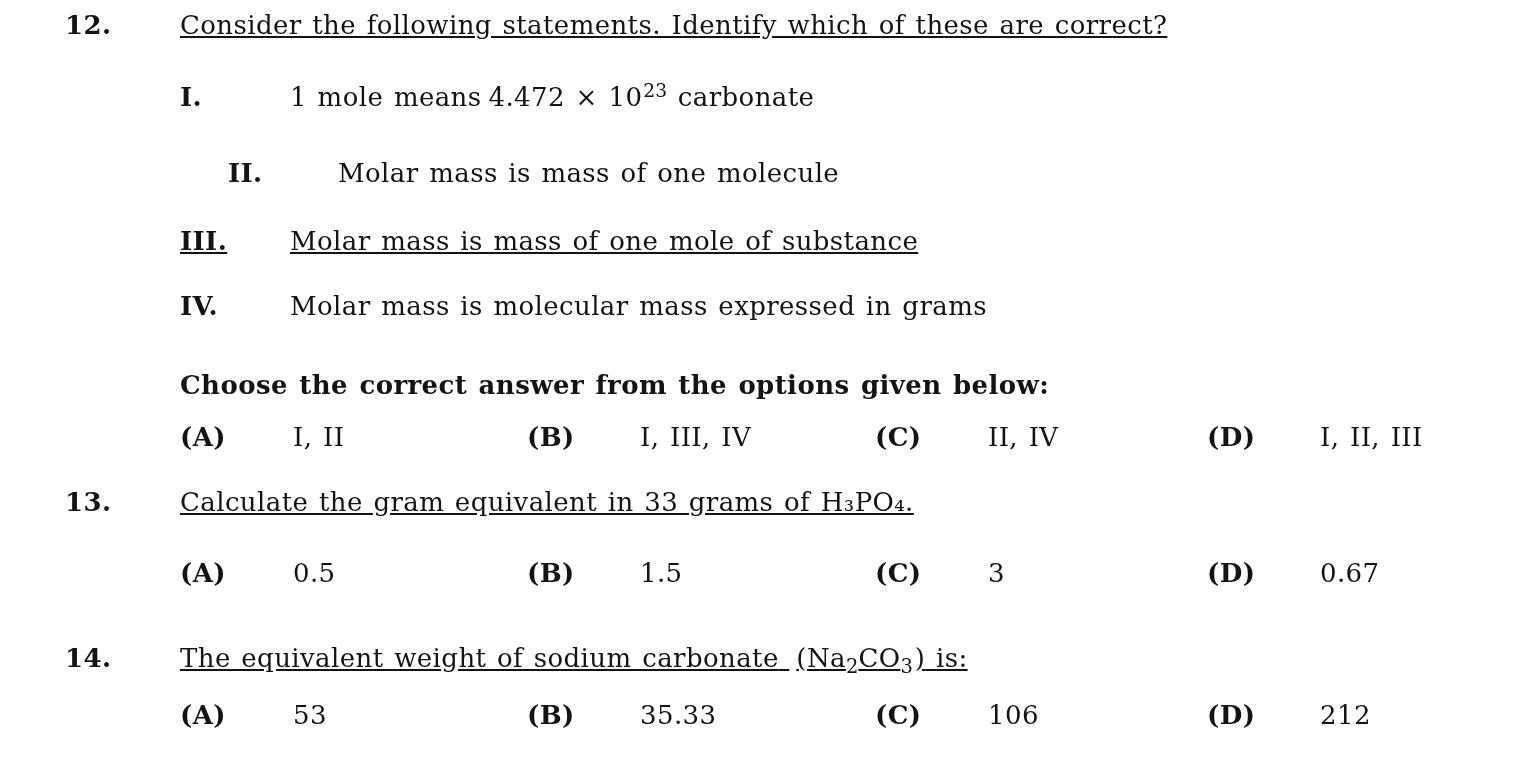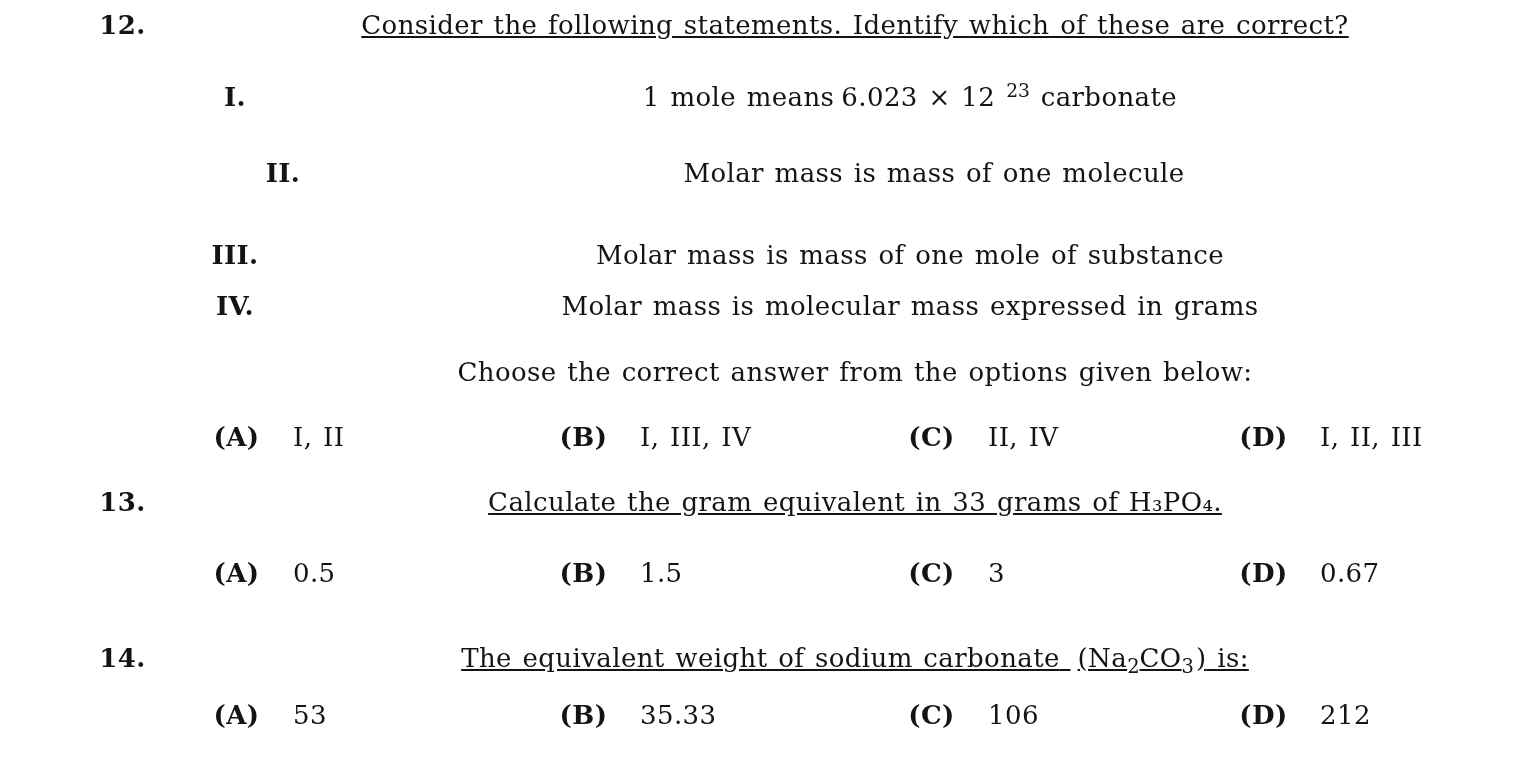--- a/index.html
+++ b/index.html
@@ -9,71 +9,70 @@
     width: 1540px;
     height: 764px;
     background: #ffffff;
     color: #141414;
     font-family: "DejaVu Serif", "Liberation Serif", serif;
     font-size: 26px;
     letter-spacing: 0.4px;
     word-spacing: 2px;
     line-height: 34px;
     overflow: hidden;
-    text-align: center;
   }
   .row { position: absolute; left: 65px; right: 10px; display: flex; }
   .num { width: 115px; font-weight: 700; flex: 0 0 auto; }
   .qtext { flex: 1; text-decoration: underline; }
   .srow { position: absolute; left: 180px; right: 10px; display: flex; }
   .slabel { width: 110px; font-weight: 700; flex: 0 0 auto; }
   .stext { flex: 1; }
   .orow { position: absolute; left: 180px; right: 0; display: flex; }
   .opt { display: flex; flex: 0 0 auto; }
   .opt-a { width: 347px; }
   .opt-b { width: 348px; }
   .opt-c { width: 332px; }
   .opt-d { flex: 1; }
   .olabel { width: 113px; font-weight: 700; flex: 0 0 auto; }
   .math { margin-left: 7px; }
-  .sup { font-size: 0.72em; position: relative; top: -0.5em; margin-left: 11px; letter-spacing: 0; }
+  .sup { font-size: 0.72em; position: relative; top: -0.5em; margin-left: 1px; letter-spacing: 0; }
   .sub { font-size: 0.75em; position: relative; top: 0.3em; letter-spacing: 0; }
   .aftersub { margin-left: 2px; }
 </style>
 </head>
 <body>
 
 <div class="page">
 
   <div class="row" style="top: 8px;">
     <div class="num">12.</div>
     <div class="qtext">Consider the following statements. Identify which of these are correct?</div>
   </div>
 
   <div class="srow" style="top: 80px;">
     <div class="slabel">I.</div>
-    <div class="stext"><span>1 mole means</span><span class="math">6.023 × 12</span><span class="sup">23</span> <span>carbonate</span></div>
+    <div class="stext"><span>1 mole means</span><span class="math">4.472 × 10</span><span class="sup">23</span> <span>carbonate</span></div>
   </div>
 
   <div class="srow" style="top: 156px; margin-left: 48px;">
     <div class="slabel">II.</div>
     <div class="stext">Molar mass is mass of one molecule</div>
   </div>
 
-  <div class="srow" style="top: 238px;">
+  <div class="srow" style="top: 224px; text-decoration: underline;">
     <div class="slabel">III.</div>
     <div class="stext">Molar mass is mass of one mole of substance</div>
   </div>
 
   <div class="srow" style="top: 289px;">
     <div class="slabel">IV.</div>
     <div class="stext">Molar mass is molecular mass expressed in grams</div>
   </div>
 
-  <div class="srow" style="top: 355px;">
+  <div class="srow" style="top: 368px; font-weight: bold;">
     <div class="stext">Choose the correct answer from the options given below:</div>
   </div>
 
   <div class="orow" style="top: 420px;">
     <div class="opt opt-a">
       <span class="olabel">(A)</span>
       <span class="oval">I, II</span>
     </div>
     <div class="opt opt-b">
       <span class="olabel">(B)</span>

